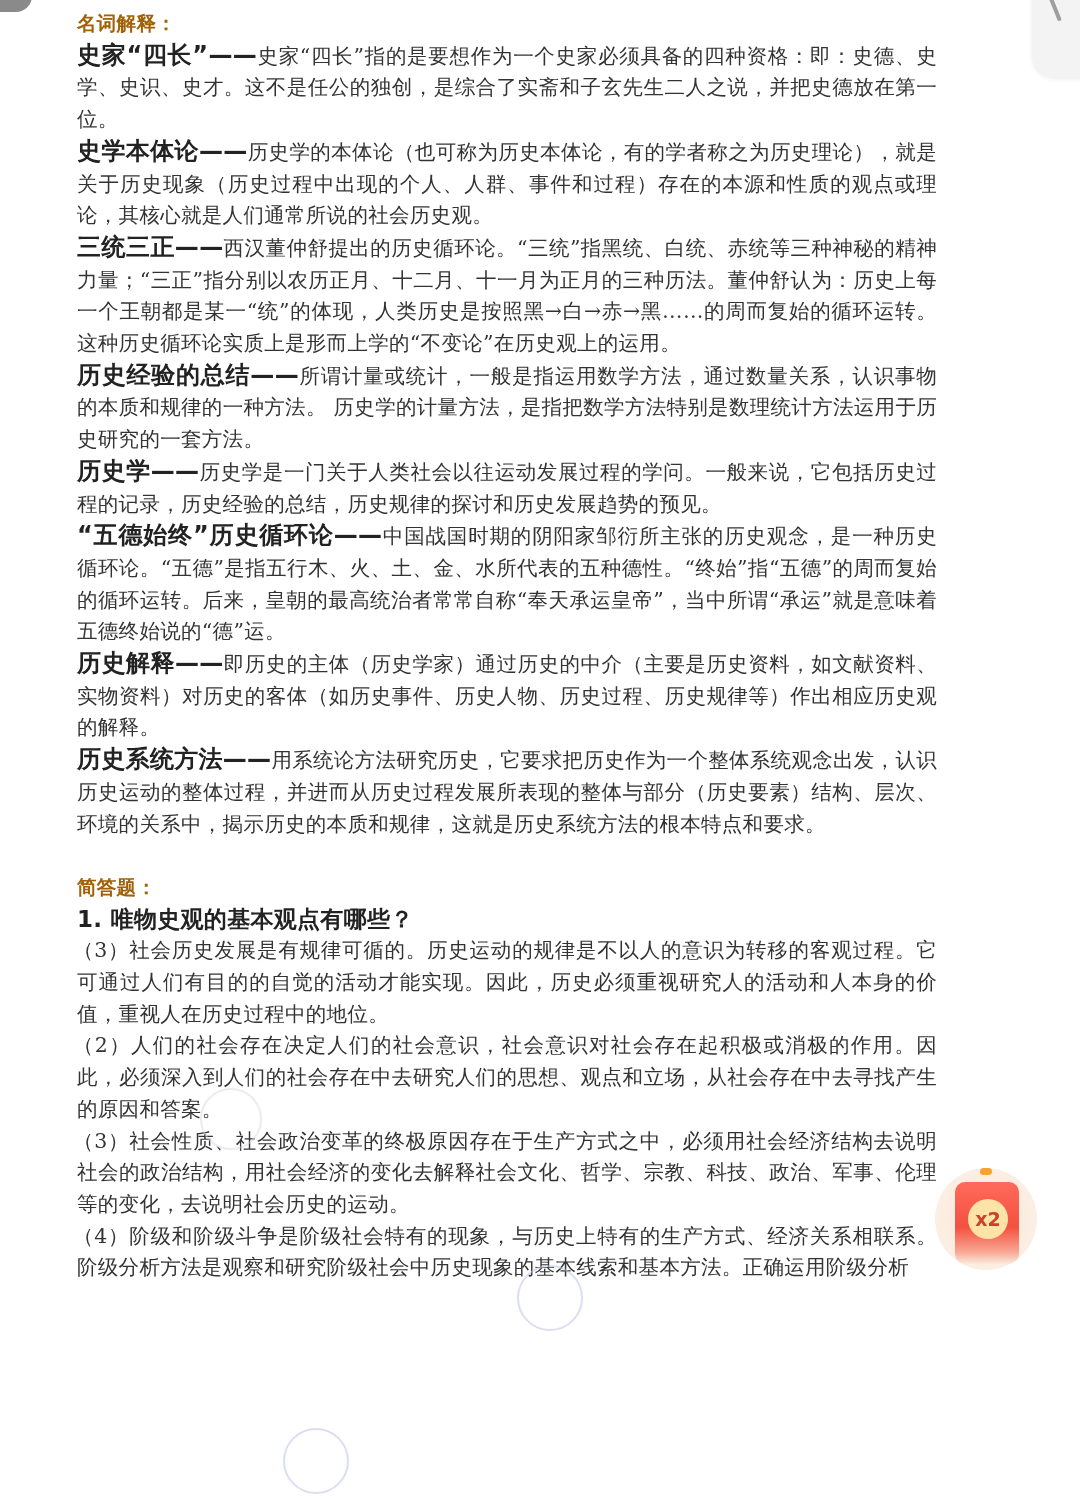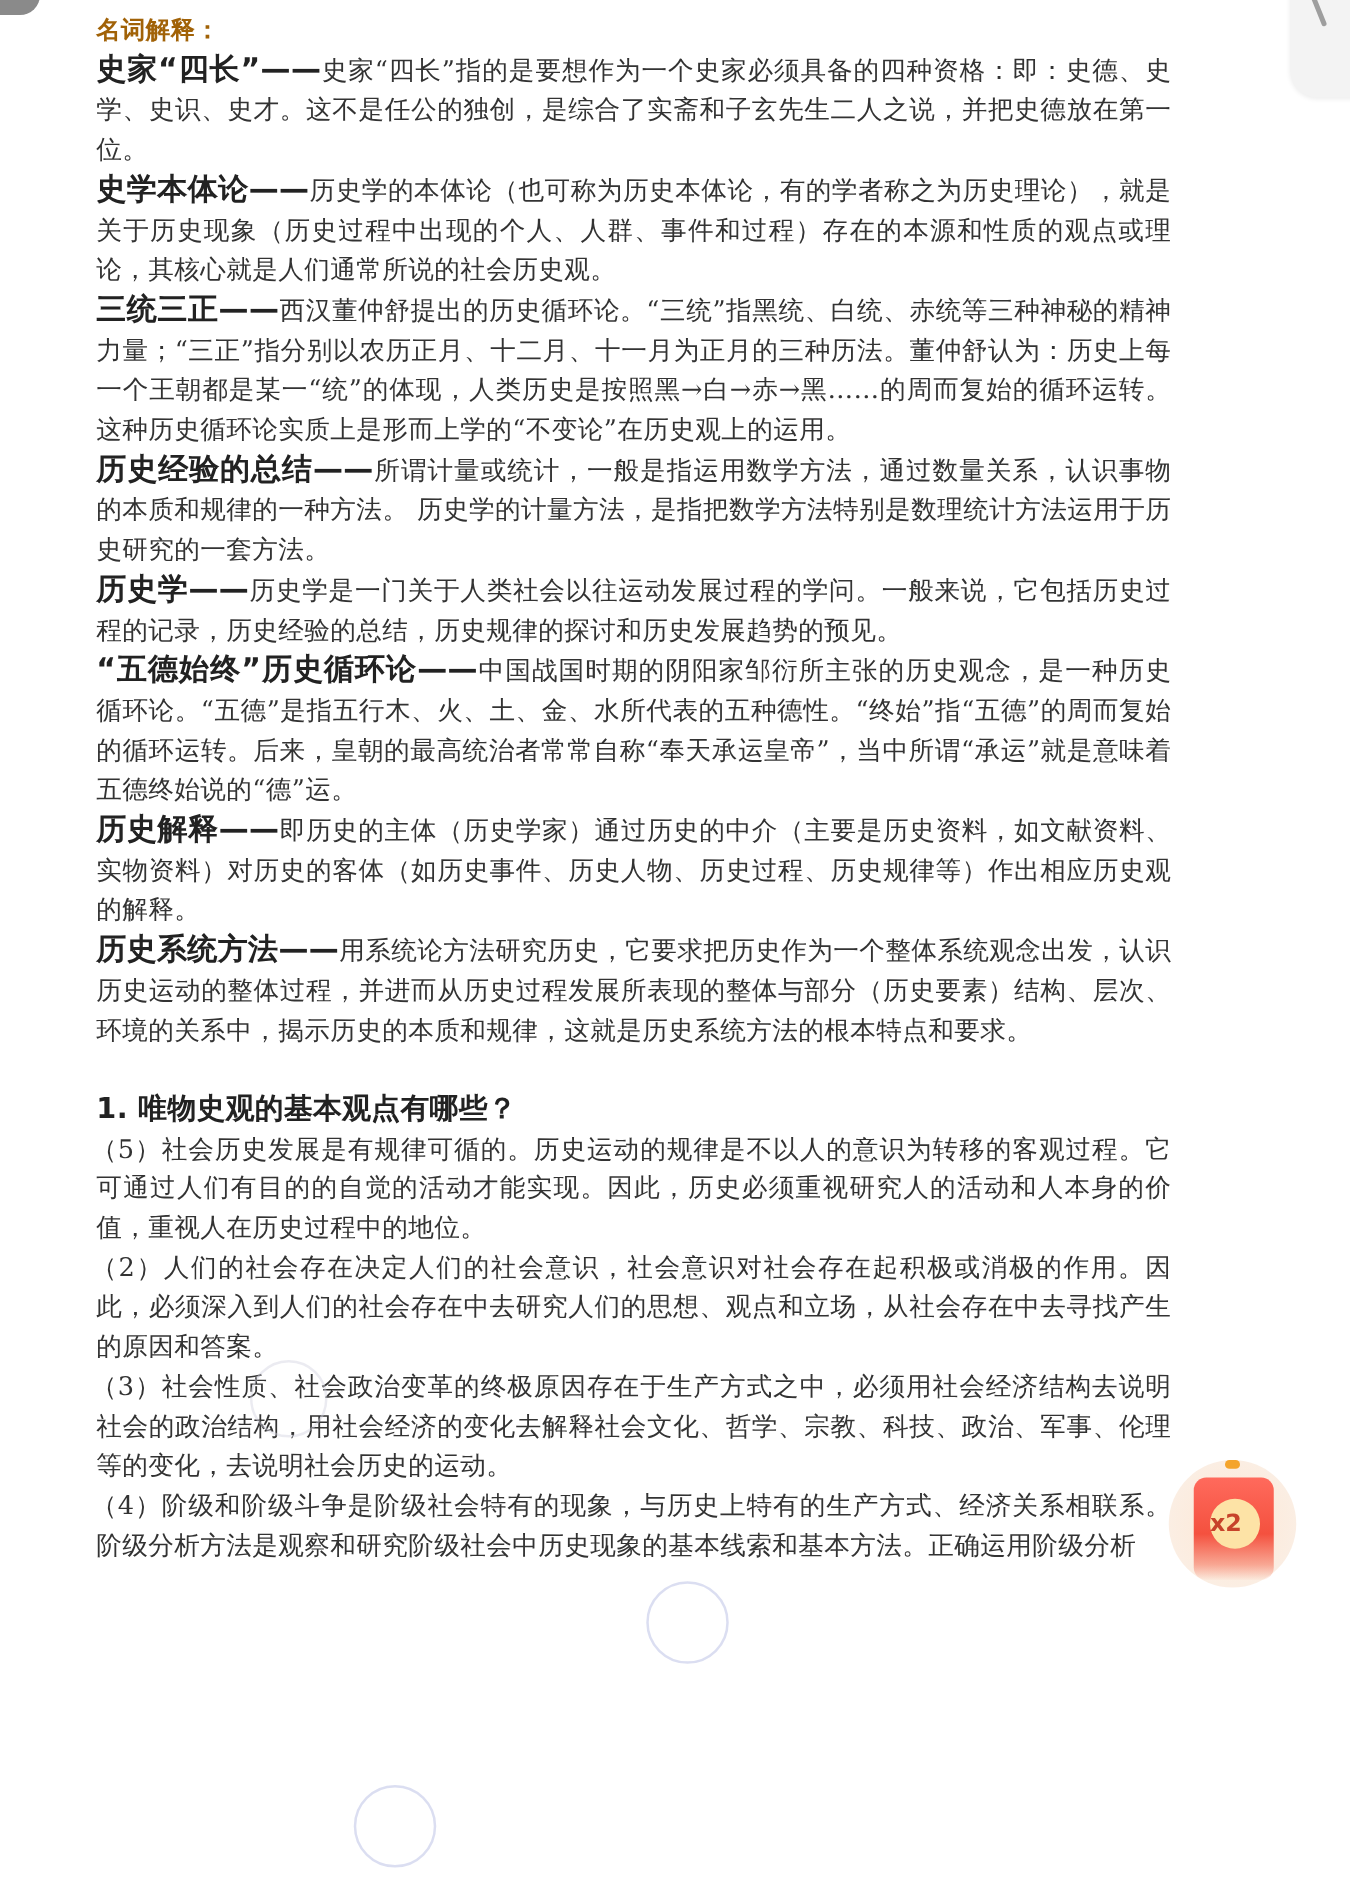--- a/index.html
+++ b/index.html
@@ -119,20 +119,21 @@
       top: 17px;
       width: 40px;
       height: 40px;
       border-radius: 50%;
       background: #fde3a6;
       color: #c7432a;
       font-family: "DejaVu Sans", "Liberation Sans", sans-serif;
       font-weight: bold;
       font-size: 19px;
       line-height: 40px;
+      text-align: center;
     }
 
     
     .touch-ring {
       position: absolute;
       border-radius: 50%;
       border: 2px solid rgba(190,195,230,0.55);
       box-sizing: border-box;
     }
   </style>
@@ -159,22 +160,23 @@
 
   <p><span class="term">“五德始终”历史循环论——</span><span>中国战国时期的阴阳家邹衍所主张的历史观念，是一种历史循环论。“五德”是指五行木、火、土、金、水所代表的五种德性。“终始”指“五德”的周而复始的循环运转。后来，皇朝的最高统治者常常自称“奉天承运皇帝”，当中所谓“承运”就是意味着五德终始说的“德”运。</span></p>
 
   <p><span class="term">历史解释——</span><span>即历史的主体（历史学家）通过历史的中介（主要是历史资料，如文献资料、实物资料）对历史的客体（如历史事件、历史人物、历史过程、历史规律等）作出相应历史观的解释。</span></p>
 
 
   <p><span class="term">历史系统方法——</span><span>用系统论方法研究历史，它要求把历史作为一个整体系统观念出发，认识历史运动的整体过程，并进而从历史过程发展所表现的整体与部分（历史要素）结构、层次、环境的关系中，揭示历史的本质和规律，这就是历史系统方法的根本特点和要求。</span></p>
 
   <div class="spacer"></div>
 
+  <p class="section-heading">简答题：</p>
   <p class="question">1.   唯物史观的基本观点有哪些？</p>
-  <p class="answer">（5）社会历史发展是有规律可循的。历史运动的规律是不以人的意识为转移的客观过程。它可通过人们有目的的自觉的活动才能实现。因此，历史必须重视研究人的活动和人本身的价值，重视人在历史过程中的地位。</p>
+  <p class="answer">（3）社会历史发展是有规律可循的。历史运动的规律是不以人的意识为转移的客观过程。它可通过人们有目的的自觉的活动才能实现。因此，历史必须重视研究人的活动和人本身的价值，重视人在历史过程中的地位。</p>
   <p class="answer">（2）人们的社会存在决定人们的社会意识，社会意识对社会存在起积极或消极的作用。因此，必须深入到人们的社会存在中去研究人们的思想、观点和立场，从社会存在中去寻找产生的原因和答案。</p>
   <p class="answer">（3）社会性质、社会政治变革的终极原因存在于生产方式之中，必须用社会经济结构去说明社会的政治结构，用社会经济的变化去解释社会文化、哲学、宗教、科技、政治、军事、伦理等的变化，去说明社会历史的运动。</p>
   <p class="answer">（4）阶级和阶级斗争是阶级社会特有的现象，与历史上特有的生产方式、经济关系相联系。阶级分析方法是观察和研究阶级社会中历史现象的基本线索和基本方法。正确运用阶级分析</p>
 </div>
 
 <div class="touch-ring" style="left:200px;top:1088px;width:62px;height:62px;border-color:rgba(210,210,225,0.45);"></div>
 <div class="touch-ring" style="left:517px;top:1265px;width:66px;height:66px;"></div>
 <div class="touch-ring" style="left:283px;top:1428px;width:66px;height:66px;"></div>
 
 <div class="reward-badge">

